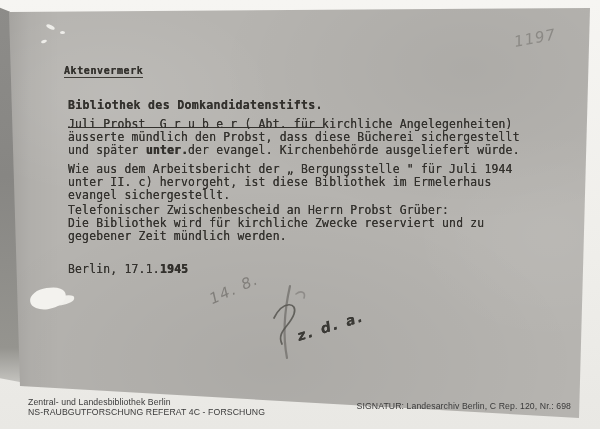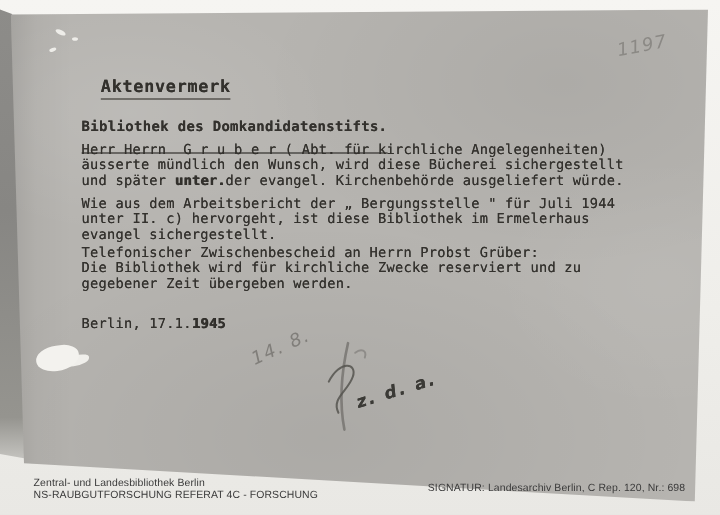--- a/index.html
+++ b/index.html
@@ -40,21 +40,21 @@
   .speck.s1 { left:46px; top:25px; width:9px; height:4px; transform:rotate(25deg); }
   .speck.s2 { left:60px; top:31px; width:5px; height:3px; }
   .speck.s3 { left:41px; top:40px; width:6px; height:3px; transform:rotate(-20deg); }
 
   
   .tw { font-family:"DejaVu Sans Mono", monospace; color:#33312d;
         text-shadow:0 0 0.5px rgba(45,43,40,0.85); letter-spacing:0.2px; }
   .tline { white-space:pre; }
 
   .heading {
-    position:absolute; left:84px; top:65px; font-size:14px; font-weight:bold;
+    position:absolute; left:64px; top:65px; font-size:10px; font-weight:bold;
     letter-spacing:0.6px; border-bottom:1px solid #3f3d38; padding-bottom:1px;
   }
   .subject {
     position:absolute; left:68px; top:98px; font-size:11.6px; font-weight:bold;
     letter-spacing:0.3px; border-bottom:1.4px solid #33312d; padding-bottom:15px;
   }
   .para { position:absolute; left:68px; font-size:11.4px; line-height:12.8px; }
   .p1 { top:118px; } .p2 { top:163px; } .p3 { top:204px; }
   .overstrike { font-weight:bold; text-shadow:0.6px 0 0 #33312d; }
   .dateline { position:absolute; left:68px; top:262px; font-size:11.4px; }
@@ -101,35 +101,35 @@
   <div class="speck s3"></div>
   <div class="hole"></div>
 
   <div class="hand page-num">1197</div>
 
   <div class="tw heading">Aktenvermerk</div>
 
   <div class="tw subject">Bibliothek des Domkandidatenstifts.</div>
 
   <div class="tw para p1">
-    <div class="tline">Herr Herrn  G r u b e r ( Abt. für kirchliche Angelegenheiten)</div>
-    <div class="tline">äusserte mündlich den Wunsch, wird diese Bücherei sichergestellt</div>
+    <div class="tline">Juli Probst  G r u b e r ( Abt. für kirchliche Angelegenheiten)</div>
+    <div class="tline">äusserte mündlich den Probst, dass diese Bücherei sichergestellt</div>
     <div class="tline"><span>und später </span><span class="overstrike">unter.</span><span>der evangel. Kirchenbehörde ausgeliefert würde.</span></div>
   </div>
 
   <div class="tw para p2">
     <div class="tline">Wie aus dem Arbeitsbericht der „ Bergungsstelle " für Juli 1944</div>
     <div class="tline">unter II. c) hervorgeht, ist diese Bibliothek im Ermelerhaus</div>
     <div class="tline">evangel sichergestellt.</div>
   </div>
 
   <div class="tw para p3">
     <div class="tline">Telefonischer Zwischenbescheid an Herrn Probst Grüber:</div>
     <div class="tline">Die Bibliothek wird für kirchliche Zwecke reserviert und zu</div>
-    <div class="tline">gegebener Zeit übergeben werden.</div>
+    <div class="tline">gegebener Zeit mündlich werden.</div>
   </div>
 
   <div class="tw dateline"><span>Berlin, 17.1.</span><span class="year-bold">1945</span></div>
 
   <div class="hand date-note">14. 8.</div>
 
   <svg class="paraph-svg" width="110" height="95" viewBox="0 0 110 95">
     <path d="M38,14 C33,36 30,60 35,86" stroke="#74726e" stroke-width="2.2" fill="none" opacity="0.8" stroke-linecap="round"></path>
     <path d="M22,46 C31,28 46,30 42,42 C38,54 24,60 30,72" stroke="#55534f" stroke-width="1.7" fill="none" opacity="0.85" stroke-linecap="round"></path>
     <path d="M44,22 C49,18 54,20 52,26" stroke="#807e7a" stroke-width="1.6" fill="none" opacity="0.7" stroke-linecap="round"></path>

